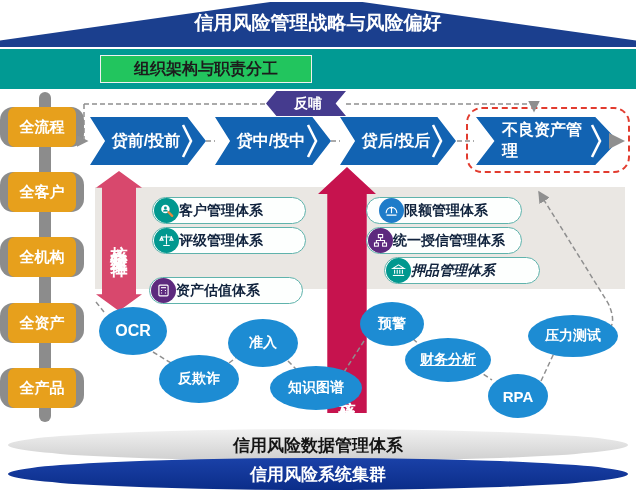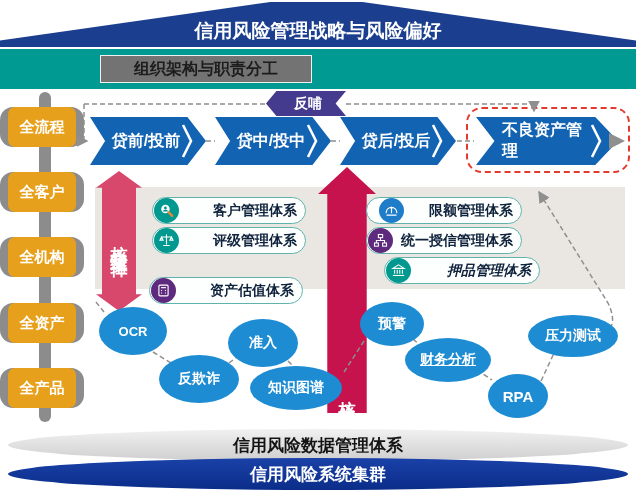--- a/index.html
+++ b/index.html
@@ -3,25 +3,25 @@
 <meta charset="utf-8">
 <style>
   html,body{margin:0;padding:0;background:#fff;}
   .stage{position:relative;width:636px;height:500px;background:#fff;overflow:hidden;
          font-family:"Liberation Sans","DejaVu Sans",sans-serif;}
 
   
   .roof{position:absolute;left:0;top:0;width:636px;height:47px;background:#1b3f8e;
         clip-path:polygon(42.5% 4%,57% 4%,100% 86%,100% 100%,0 100%,0 86%);
         display:flex;align-items:flex-end;justify-content:center;
-        color:#fff;font-size:19px;font-weight:bold;padding-bottom:3px;box-sizing:border-box;}
+        color:#fff;font-size:19px;font-weight:bold;padding-bottom:11px;box-sizing:border-box;}
 
   
   .tealbar{position:absolute;left:0;top:49px;width:636px;height:40px;background:#019a93;}
-  .gov-box{position:absolute;top:6px;height:28px;background:#737373;border:1px solid #f0f0f0;
+  .gov-box{position:absolute;top:6px;height:28px;background:#22c55e;border:1px solid #f0f0f0;
            display:flex;align-items:center;justify-content:center;
            font-size:16px;font-weight:bold;color:#1c1c1c;box-sizing:border-box;}
   .gov-box.b1{left:100px;width:212px;}
   .gov-box.b2{left:344px;width:208px;}
 
   
   .spine{position:absolute;left:39px;top:92px;width:12px;height:330px;background:#8c8c8c;border-radius:6px;z-index:1;}
   .capsule{position:absolute;left:0;width:84px;height:40px;background:#8c8c8c;border-radius:13px;
            display:flex;align-items:center;justify-content:center;z-index:2;}
   .capsule-inner{width:68px;height:40px;background:#e7a01c;border-radius:7px;color:#fff;
@@ -51,21 +51,21 @@
     display:flex;align-items:center;justify-content:center;z-index:2;}
   .varrow-crimson{position:absolute;left:318px;top:167px;width:58px;height:246px;background:#c6134e;
     clip-path:polygon(50% 0,100% 11%,84% 11%,84% 100%,16% 100%,16% 11%,0 11%);
     display:flex;align-items:flex-end;justify-content:center;padding-bottom:8px;box-sizing:border-box;z-index:2;}
   .vtext{writing-mode:vertical-lr;text-orientation:upright;color:#fff;font-weight:bold;font-size:17px;letter-spacing:3px;}
 
   
   .pill{position:absolute;width:154px;height:27px;background:#fdfffe;border:1px solid #5fb3ac;border-radius:14px;
         display:flex;align-items:center;box-sizing:border-box;padding:0 8px 0 1px;z-index:3;}
   .pill .iconwrap{width:25px;height:25px;border-radius:50%;display:flex;align-items:center;justify-content:center;flex:0 0 25px;}
-  .pill .plabel{flex:1;text-align:right;font-size:14px;font-weight:bold;color:#10233d;white-space:nowrap;}
+  .pill .plabel{flex:1;text-align:left;font-size:14px;font-weight:bold;color:#10233d;white-space:nowrap;}
   .bg-teal{background:#01988f;} .bg-purple{background:#5d2a7e;} .bg-blue{background:#1f7cc9;}
 
   
   .ellipse{position:absolute;background:#1d8cd3;border-radius:50%;display:flex;align-items:center;justify-content:center;
            color:#fff;font-weight:bold;font-size:14px;z-index:4;white-space:nowrap;}
 
   
   .lens{position:absolute;left:8px;width:620px;height:32px;border-radius:50%;
         display:flex;align-items:center;justify-content:center;font-size:17px;font-weight:bold;}
   .lens.gray{top:429px;background:linear-gradient(#f1f1f1,#cfcfcf);color:#141414;}
@@ -210,30 +210,30 @@
           <line x1="6.5" y1="11" x2="6.5" y2="16.5"></line>
           <line x1="10.2" y1="11" x2="10.2" y2="16.5"></line>
           <line x1="13.8" y1="11" x2="13.8" y2="16.5"></line>
           <line x1="17.5" y1="11" x2="17.5" y2="16.5"></line>
           <line x1="4" y1="19" x2="20" y2="19"></line>
         </svg>
     </span>
     <span class="plabel">押品管理体系</span>
   </div>
 
-  <div class="ellipse" style="left:99px;top:307px;width:68px;height:48px;font-size:13px;">
+  <div class="ellipse" style="left:99px;top:307px;width:68px;height:48px;font-size:16px;">
       <span>OCR</span>
     </div>
   <div class="ellipse" style="left:159px;top:355px;width:80px;height:48px;">
       <span>反欺诈</span>
     </div>
   <div class="ellipse" style="left:228px;top:319px;width:70px;height:48px;">
       <span>准入</span>
     </div>
-  <div class="ellipse" style="left:250px;top:366px;width:92px;height:44px;">
+  <div class="ellipse" style="left:270px;top:366px;width:92px;height:44px;">
       <span>知识图谱</span>
     </div>
   <div class="ellipse" style="left:360px;top:302px;width:64px;height:44px;">
       <span>预警</span>
     </div>
   <div class="ellipse" style="left:405px;top:338px;width:86px;height:44px;text-decoration:underline;">
       <span>财务分析</span>
     </div>
   <div class="ellipse" style="left:488px;top:374px;width:60px;height:44px;font-size:15px;">
       <span>RPA</span>

